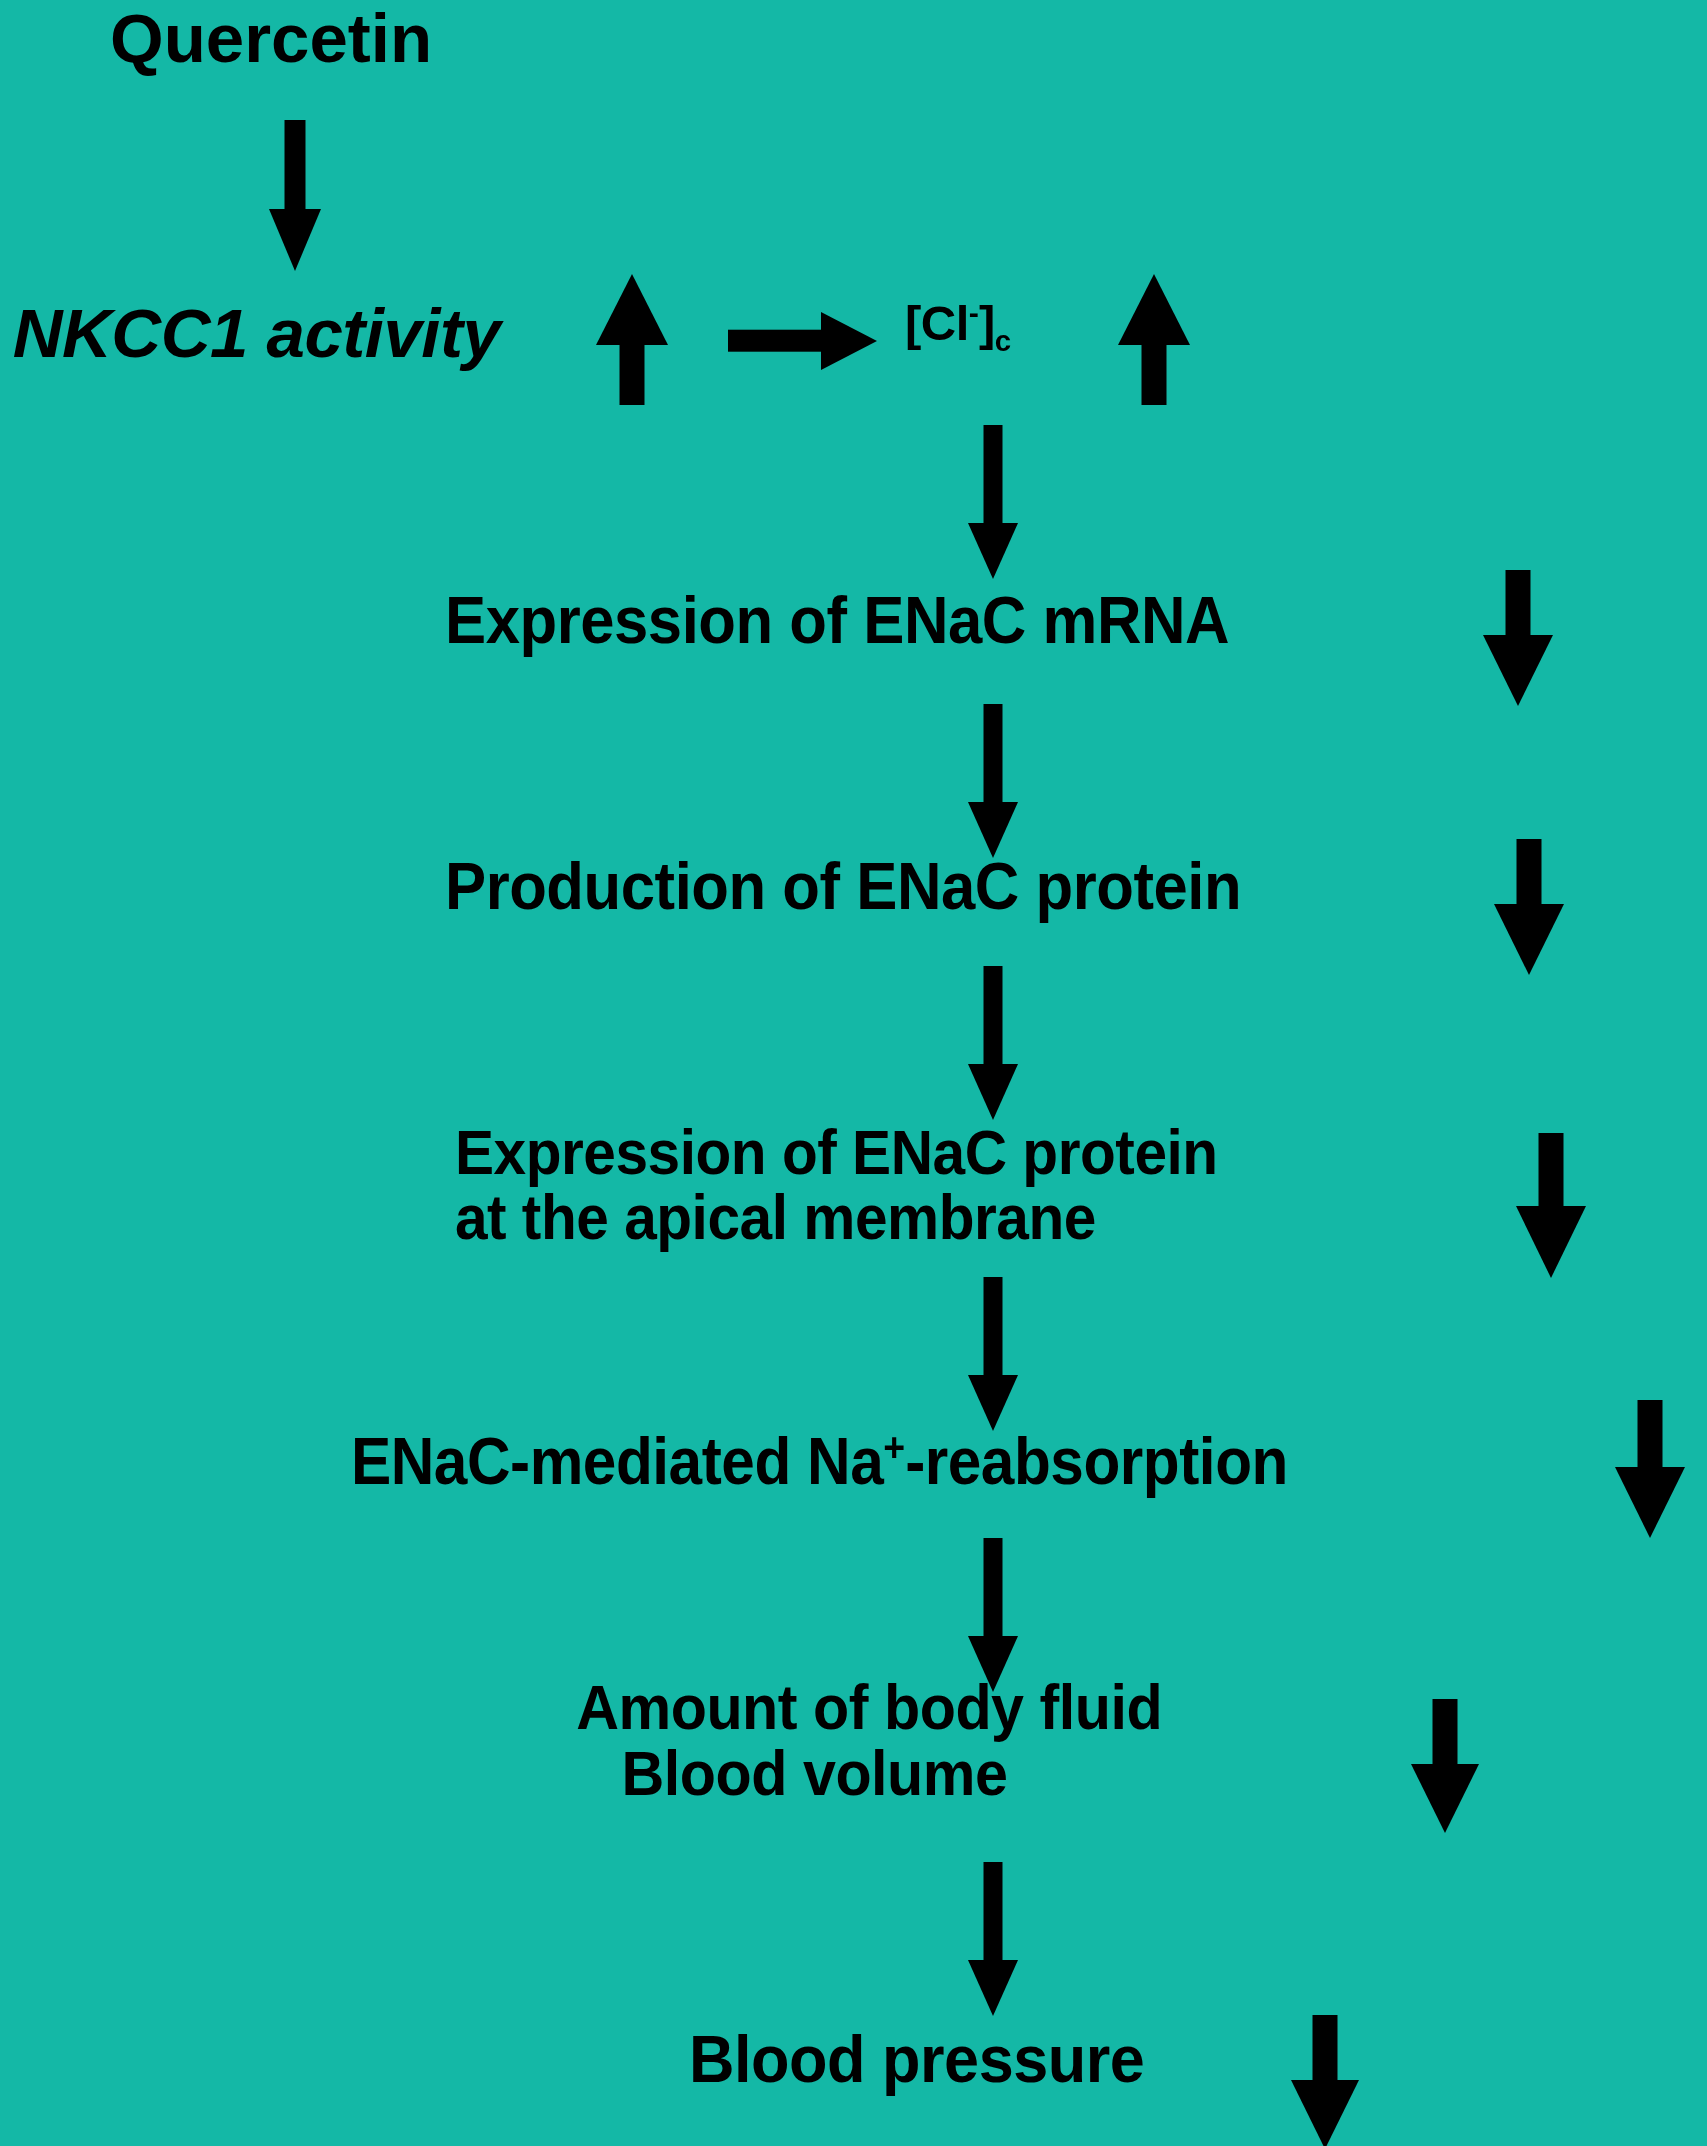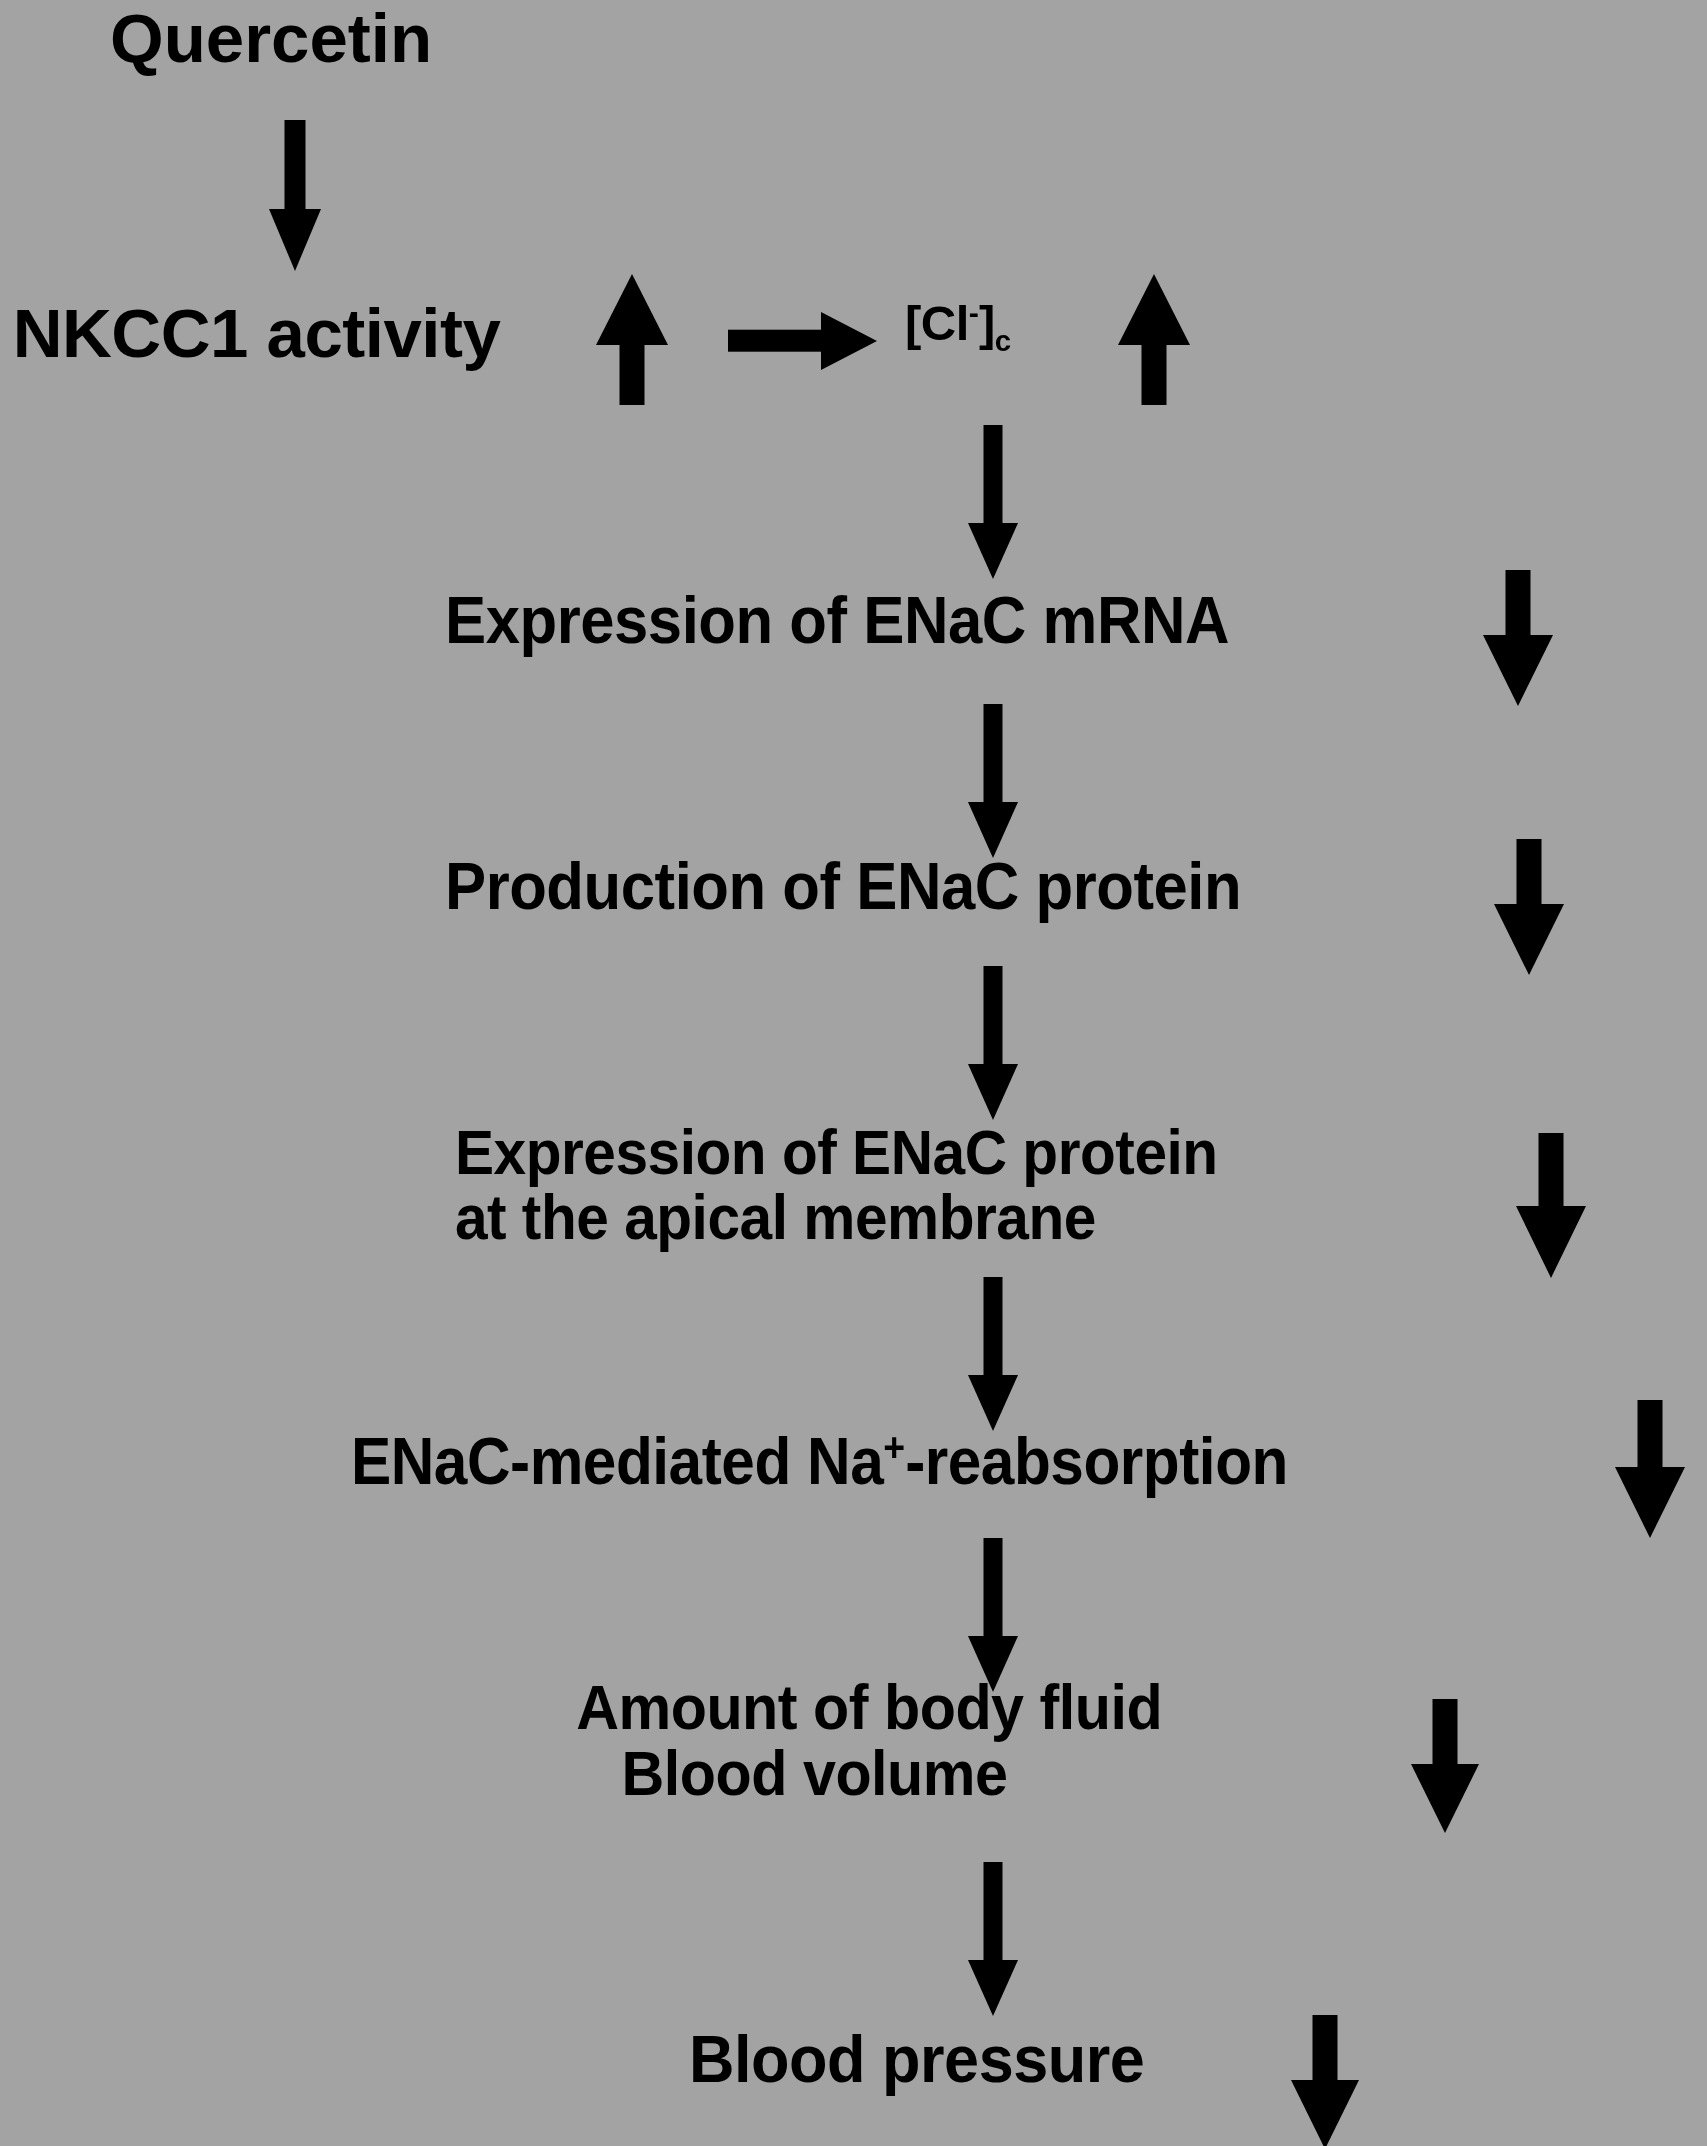--- a/index.html
+++ b/index.html
@@ -109,30 +109,30 @@
     border-bottom-style: solid;
     border-top-color: transparent;
     border-bottom-color: transparent;
     border-left-style: solid;
     border-left-color: #000000;
   }
 </style>
 </head>
 <body>
 
-<div id="canvas" style="background: #a3a3a3; color: rgb(0, 0, 0);">
+<div id="canvas" style="background: #14b8a6; color: rgb(0, 0, 0);">
 
   <div class="node-label" style="left:110px; top:3.6px; font-size:69px; letter-spacing:0px;">Quercetin</div>
 
   <div class="arrow arrow-down" style="left:261px; top:120px; width:67px; height:151px;">
     <span class="shaft" style="width:21px; height:100px;"></span>
     <span class="head" style="border-left-width:26px; border-right-width:26px; border-top-width:62px;"></span>
   </div>
 
-  <div class="node-label" style="left:12.7px; top:299px; font-size:69px;">NKCC1 activity</div>
+  <div class="node-label" style="left:12.7px; top:299px; font-size:69px;font-style:italic;">NKCC1 activity</div>
 
   <div class="arrow arrow-up" style="left:593px; top:274px; width:78px; height:131px;">
     <span class="head" style="border-left-width:36px; border-right-width:36px; border-bottom-width:71px;"></span>
     <span class="shaft" style="width:25px; height:62px;"></span>
   </div>
 
   <div class="arrow arrow-right" style="left:728px; top:308px; width:149px; height:65px;">
     <span class="shaft" style="width:98px; height:22.6px;"></span>
     <span class="head" style="border-top-width:29px; border-bottom-width:29px; border-left-width:56px;"></span>
   </div>

